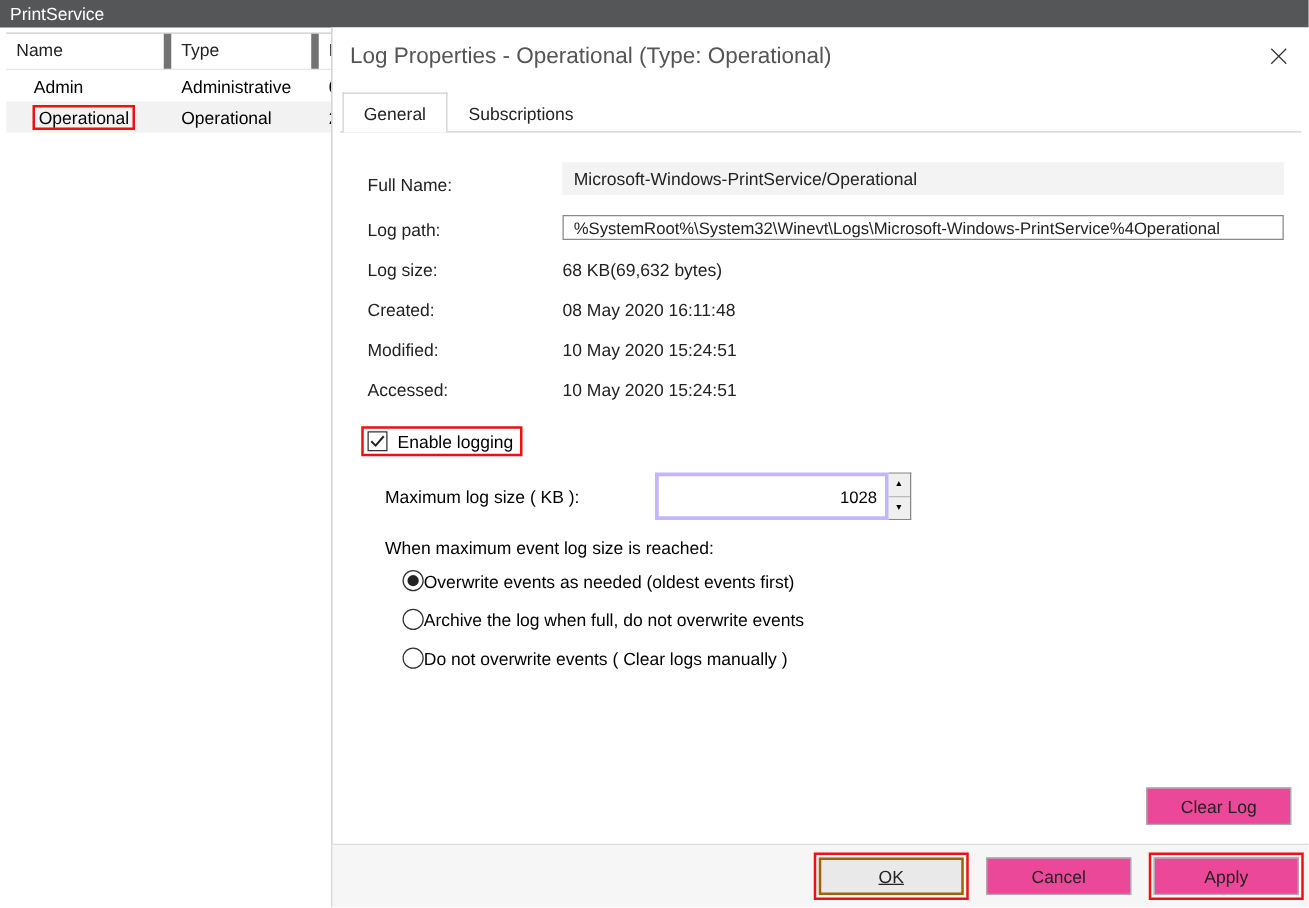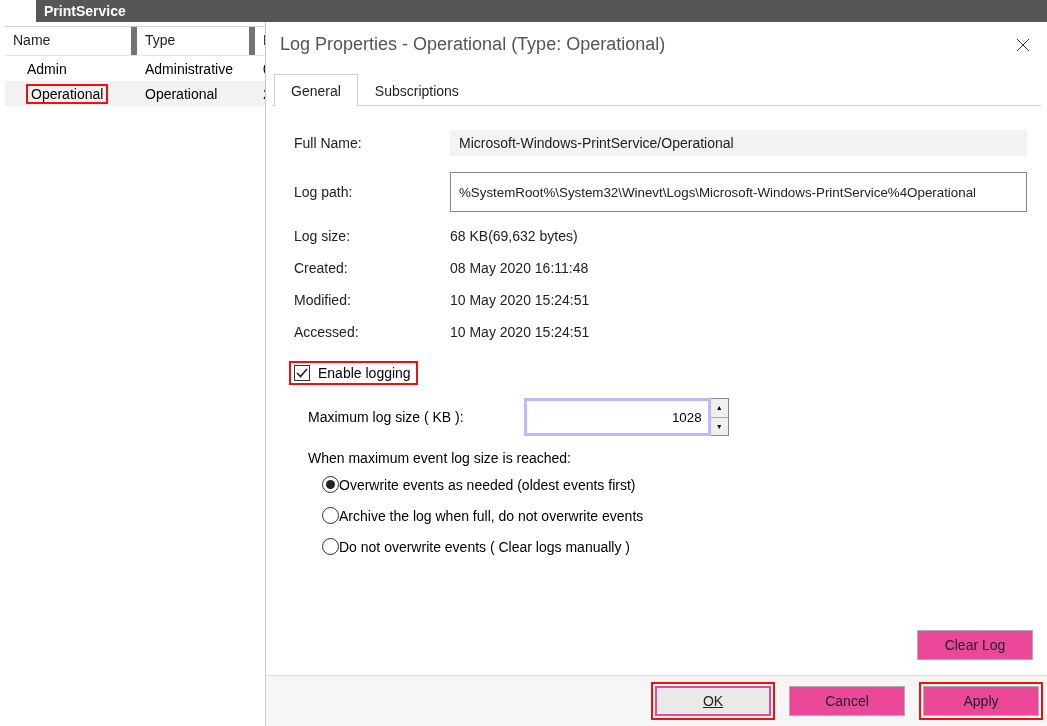--- a/index.html
+++ b/index.html
@@ -1,19 +1,19 @@
 <!DOCTYPE html>
 <html><head>
 <meta charset="utf-8">
 <style>
   * { box-sizing: border-box; font-family: "Segoe UI", Arial, sans-serif; }
   body { margin: 0; padding: 0; width: 1047px; height: 726px; background: #fff; overflow: hidden; font-size: 14px; color: #000; }
 
   
-  .app-header { background: #555658; color: #fff; padding: 3px 8px; font-weight: bold; font-size: 14px; height: 22px; margin-left: 36px; }
+  .app-header { background: #555658; color: #fff; padding: 3px 8px; font-weight: normal; font-size: 14px; height: 22px; }
   .app-body { position: relative; }
 
   
   .list-wrap { position: absolute; left: 5px; top: 4px; right: 5px; }
   .list-head { display: flex; border-top: 1px solid #ccc; border-bottom: 1px solid #e5e5e5; height: 30px; }
   .list-head .col { padding: 5px 8px; border-right: 6px solid #737373; color: #222; }
   .col-name { width: 132px; }
   .col-type { width: 118px; }
   .col-n { flex: 1; }
   .list-row { display: flex; height: 25px; align-items: center; }
@@ -27,45 +27,45 @@
   .dialog-title { display: flex; justify-content: space-between; align-items: center; padding: 12px 14px 8px 14px; color: #555; font-size: 18px; }
   .close-x { width: 20px; height: 20px; display: inline-flex; align-items: center; justify-content: center; color: #444; cursor: pointer; }
   .close-x svg { width: 14px; height: 14px; }
 
   .tabs { display: flex; border-bottom: 1px solid #d0d0d0; margin: 10px 6px 0 6px; padding-left: 2px; }
   .tab { padding: 8px 16px 7px 16px; font-size: 14px; border: 1px solid transparent; border-bottom: none; color: #222; position: relative; top: 1px; cursor: pointer; }
   .tab.active { border-color: #d0d0d0; background: #fff; }
 
   .tab-panel { padding: 24px 20px 10px 28px; }
 
-  .form-row { display: flex; align-items: center; margin-bottom: 16px; }
+  .form-row { display: flex; align-items: flex-end; margin-bottom: 16px; }
   .form-row .lbl { width: 156px; color: #222; flex-shrink: 0; }
   .ro-field { background: #f3f3f3; border: 1px solid #f3f3f3; padding: 3px 8px; flex: 1; color: #222; height: 26px; display: flex; align-items: center; }
-  .rw-field { background: #fff; border: 1px solid #888; padding: 3px 8px; flex: 1; color: #222; height: 40px; }
+  .rw-field { background: #fff; border: 1px solid #888; padding: 3px 8px; flex: 1; color: #222; height: 20px; }
   .plain { color: #222; }
 
   .checkbox-row { display: inline-flex; align-items: center; gap: 8px; margin: 6px 0 14px -4px; padding: 3px 6px 3px 4px; }
   .cb { width: 16px; height: 16px; border: 1px solid #333; display: inline-flex; align-items: center; justify-content: center; }
   .cb svg { width: 12px; height: 12px; }
 
   .spin-wrap { display: flex; }
   .spin-input { width: 187px; height: 26px; border: 3px solid #c4b5fd; text-align: right; padding: 16px 6px; }
   .spin-btns { display: flex; flex-direction: column; border: 1px solid #888; border-left: none; width: 18px; }
   .spin-btns div { flex: 1; background: #efefef; display: flex; align-items: center; justify-content: center; font-size: 7px; border-bottom: 1px solid #aaa; cursor: pointer; line-height: 1; }
   .spin-btns div:last-child { border-bottom: none; }
 
   .radio-group { padding-left: 28px; }
   .radio-row { display: flex; align-items: center; margin: 8px 0 14px 0; }
   .radio { width: 17px; height: 17px; border: 1px solid #333; border-radius: 50%; display: inline-flex; align-items: center; justify-content: center; flex-shrink: 0; }
   .radio.checked::after { content: ""; width: 9px; height: 9px; background: #222; border-radius: 50%; display: block; }
 
   .dlg-footer { position: absolute; left: 0; right: 0; bottom: 0; padding: 10px 8px 10px 8px; border-top: 1px solid #ddd; display: flex; justify-content: flex-end; gap: 18px; background: #f6f6f6; }
   .clear-wrap { position: absolute; right: 14px; bottom: 66px; }
   .btn { width: 116px; height: 30px; background: #ec4899; border: 1px solid #adadad; display: inline-flex; align-items: center; justify-content: center; color: #222; cursor: pointer; }
-  .btn.primary { border: 2px solid #ec4899; background: #e9e9e9; text-decoration: underline; }
+  .btn.primary { border: 2px solid #a16207; background: #e9e9e9; text-decoration: underline; }
   .red-box2 { outline: 2px solid #e11; outline-offset: 2px; }
 
   .subhead { margin: 4px 0 10px 0; }
   .max-row { display:flex; align-items:center; gap: 60px; margin-left: 14px; margin-bottom: 14px;}
 </style>
 </head>
 <body>
 
 <div class="app-header">PrintService</div>
 

